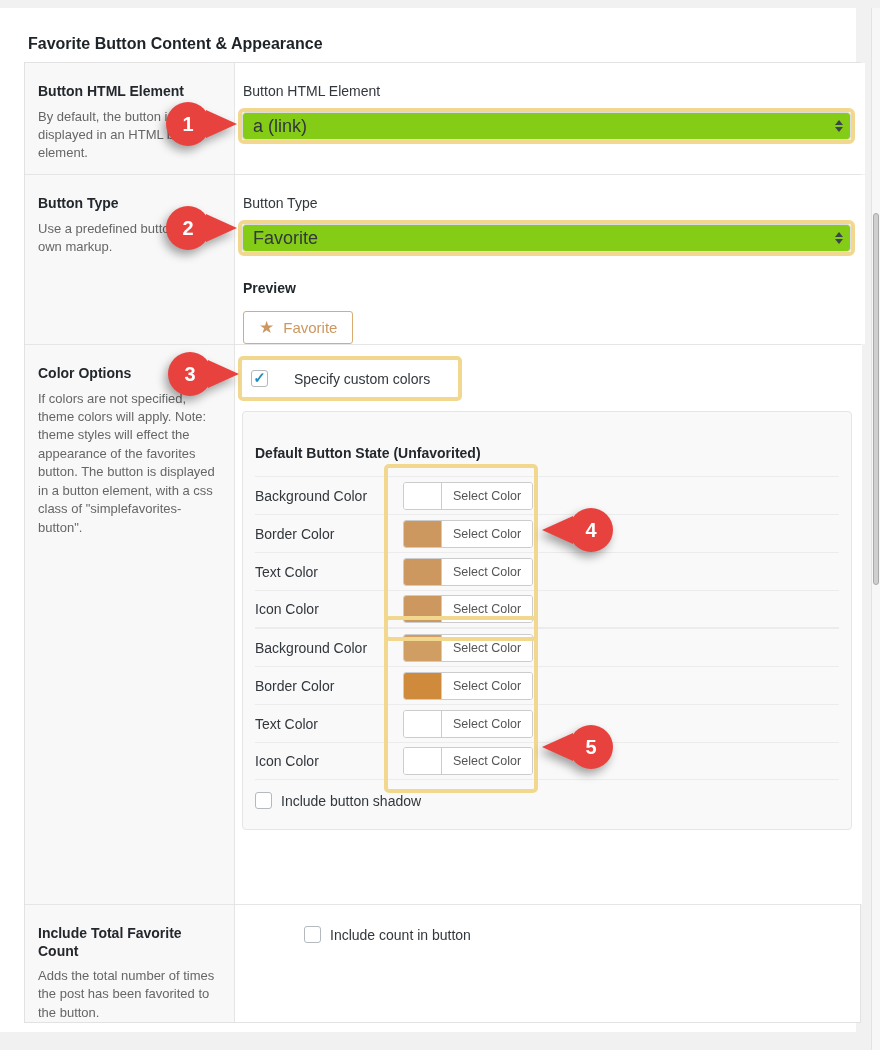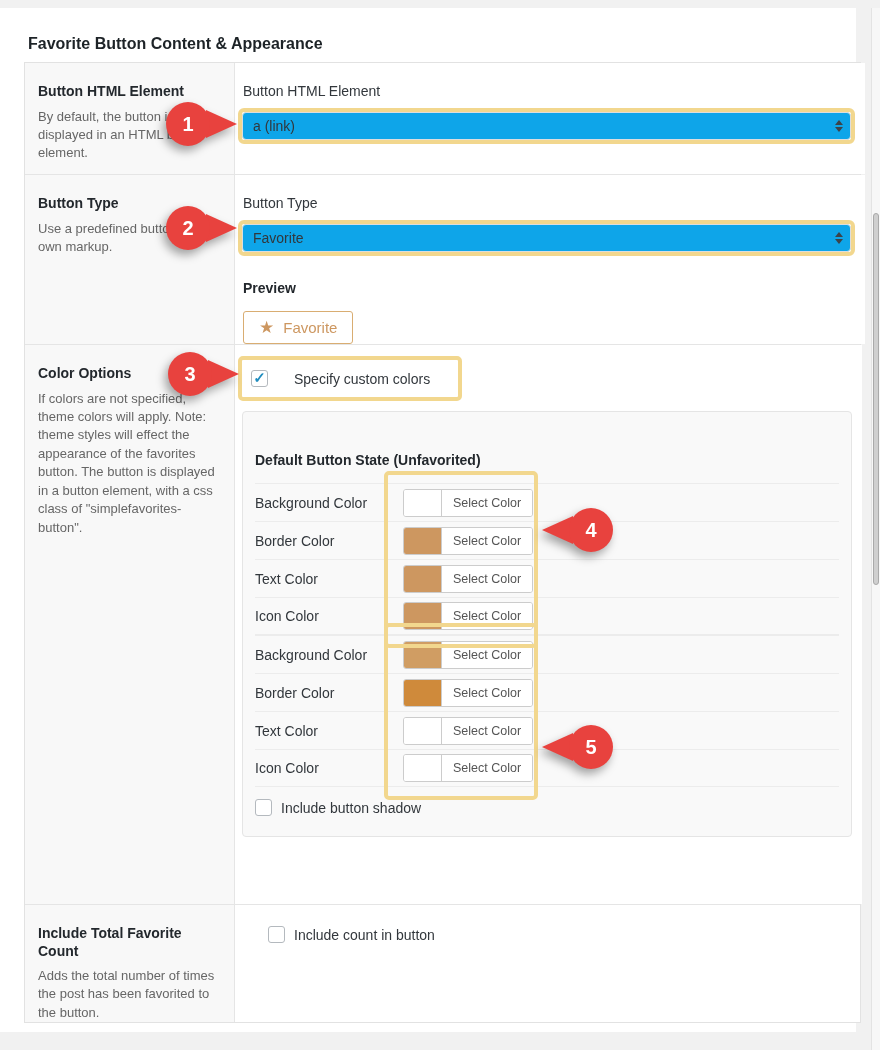--- a/index.html
+++ b/index.html
@@ -40,23 +40,23 @@
   .td { padding:16px 10px 0 7px; position:relative; background:#fff; }
 
   .field-label { font-size:14px; color:#32373c; margin:4px 0 9px 1px; }
 
   
   .hl { border:4px solid #f2d78e; border-radius:6px; }
   .hl-select { margin-left:-4px; width:617px; }
 
   
   .select {
-    height:28px; background:#0ea5e9; border:1px solid #dddddd; border-radius:4px;
+    height:28px; background:#84cc16; border:1px solid #dddddd; border-radius:4px;
     display:flex; align-items:center; padding:0 26px 0 10px;
-    font-size:14px; color:#32373c; position:relative; cursor:pointer;
+    font-size:18px; color:#32373c; position:relative; cursor:pointer;
   }
   .spinner {
     position:absolute; right:7px; top:50%; transform:translateY(-50%);
     display:flex; flex-direction:column; align-items:center; gap:2px;
   }
   .spinner i { display:block; width:0; height:0; }
   .spinner .up { border-left:4px solid transparent; border-right:4px solid transparent; border-bottom:5px solid #3c434a; }
   .spinner .dn { border-left:4px solid transparent; border-right:4px solid transparent; border-top:5px solid #3c434a; }
 
   
@@ -87,21 +87,21 @@
   .hl-check {
     display:inline-flex; align-items:center; gap:26px;
     margin-left:-4px; margin-top:-5px; padding:10px 28px 10px 9px;
     border-radius:5px;
   }
 
   
   .panel {
     margin-top:10px; width:610px;
     background:#f9f9f9; border:1px solid #e5e5e5; border-radius:4px;
-    padding:14px 12px 16px 12px;
+    padding:7px 12px 16px 12px;
   }
   .group-heading { font-size:14px; font-weight:bold; color:#23282d; margin:0; padding:26px 0 15px 0; }
   .group-rows { position:relative; }
   .color-row {
     display:flex; align-items:center; height:38px;
     border-top:1px solid #ececec;
   }
   .color-row:last-child { border-bottom:1px solid #ececec; }
   .cr-label { width:148px; font-size:14px; color:#32373c; }
   .color-btn {
@@ -292,21 +292,21 @@
         </div>
       </div>
     </div>
 
     <div class="row row-4">
       <div class="th">
         <h3>Include Total Favorite Count</h3>
         <p>Adds the total number of times the post has been favorited to the button.</p>
       </div>
       <div class="td">
-        <div class="check-line" style="margin-top:5px;">
+        <div class="check-line" style="margin-top:5px;margin-left:36px;">
           <span class="checkbox"></span>
           <span class="check-label">Include count in button</span>
         </div>
       </div>
     </div>
 
   </div>
 </div>
 
 <div class="pin-wrap tip-right pin-1">

